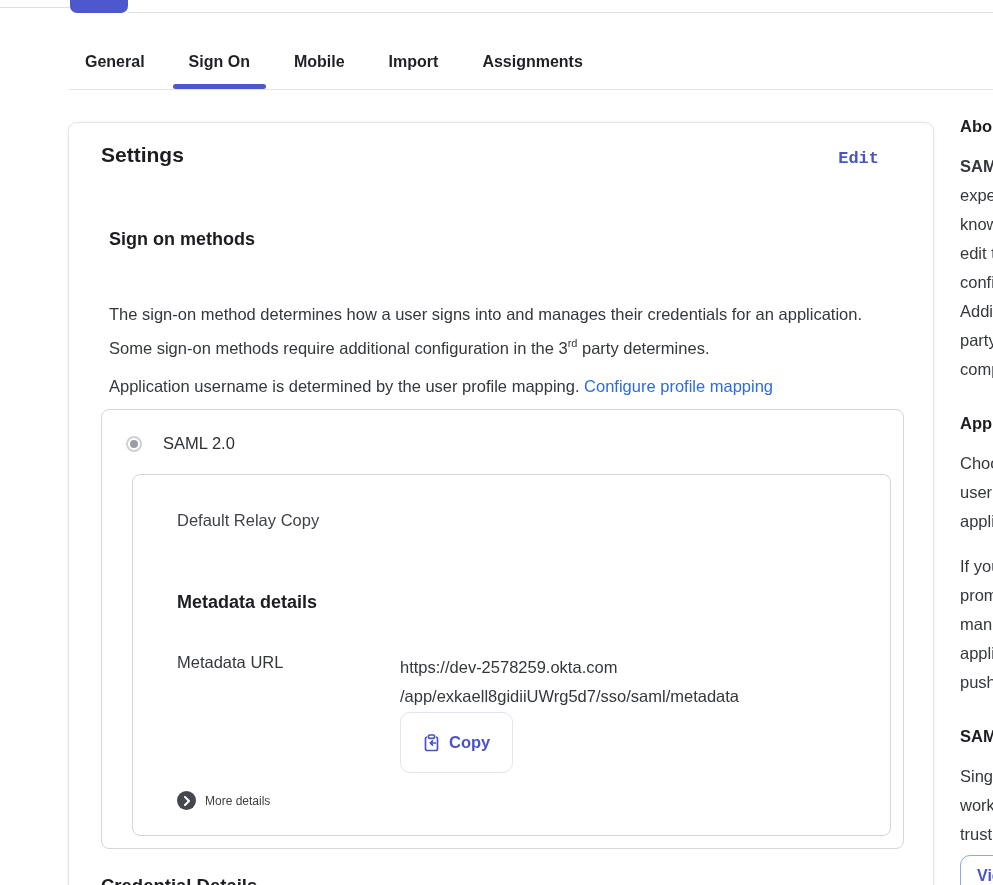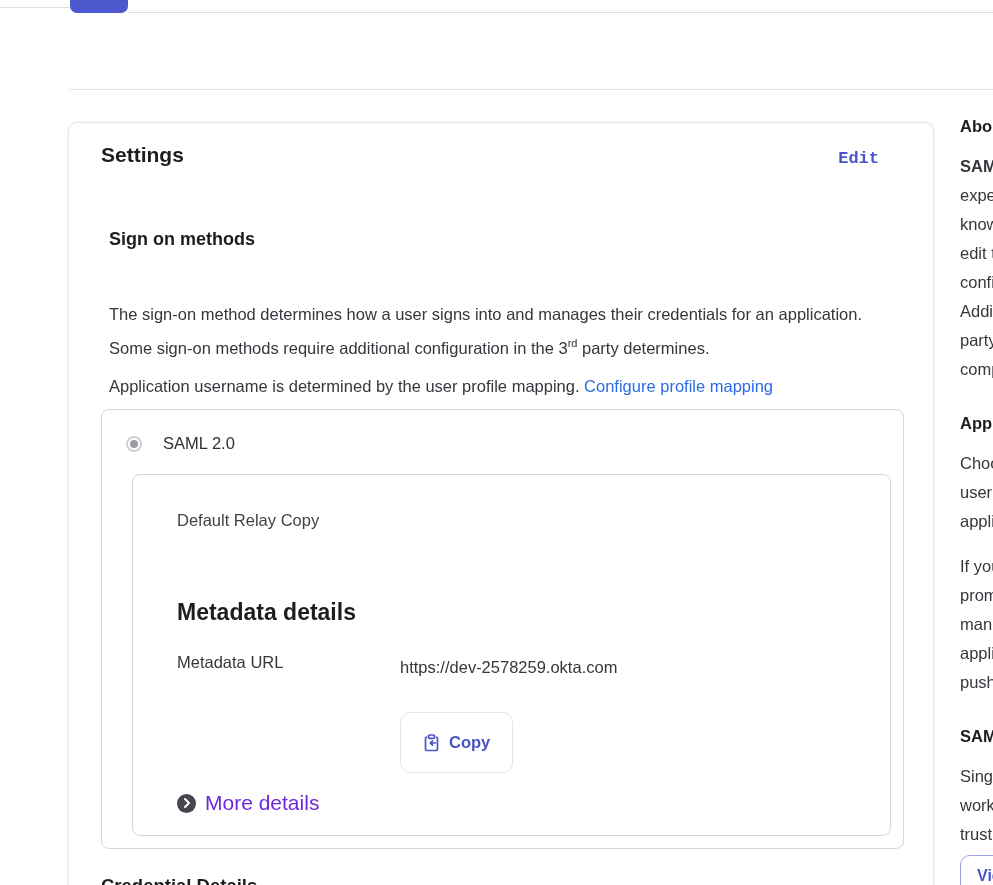--- a/index.html
+++ b/index.html
@@ -48,28 +48,28 @@
     border:1px solid var(--border-box);border-radius:8px;background:#fff;}
   .radio-row{position:absolute;left:24px;top:24px;display:flex;align-items:center;gap:21px;}
   .radio{width:16px;height:16px;border-radius:50%;border:2px solid #cfd0d5;background:#fff;
     display:flex;align-items:center;justify-content:center;}
   .radio .dot{width:8px;height:8px;border-radius:50%;background:#9c9da4;}
   .radio-label{font-size:16.5px;color:#2e3136;}
 
   .inner-box{position:absolute;left:30px;top:64px;width:759px;height:362px;
     border:1px solid var(--border-box);border-radius:8px;background:#fff;}
   .relay-label{position:absolute;left:44px;top:36px;font-size:16.5px;color:#3f4248;}
-  .metadata-heading{position:absolute;left:44px;top:124px;font-size:23px;font-weight:600;color:var(--heading);}
+  .metadata-heading{position:absolute;left:44px;top:117px;font-size:18px;font-weight:600;color:var(--heading);}
   .metadata-label{position:absolute;left:44px;top:178px;font-size:16.5px;color:var(--body-text);}
   .metadata-value{position:absolute;left:267px;top:178px;font-size:16.5px;line-height:29px;color:var(--body-text);}
   .copy-btn{position:absolute;left:267px;top:237px;display:inline-flex;align-items:center;gap:9px;
     padding:20px 22px;border:1px solid #e3e4ef;border-radius:10px;background:#fff;cursor:pointer;
     font-family:"Liberation Sans",sans-serif;font-size:16.5px;font-weight:600;color:#4a54c8;}
   .more-details{position:absolute;left:44px;top:316px;display:inline-flex;align-items:center;gap:9px;
-    font-size:21px;color:#6d28d9;cursor:pointer;}
+    font-size:12px;color:#404040;cursor:pointer;}
   .chev-circle{width:19px;height:19px;border-radius:50%;background:#45464e;
     display:flex;align-items:center;justify-content:center;}
 
   .credential-heading{position:absolute;left:32px;top:752px;font-size:18.5px;font-weight:700;color:var(--heading);}
 
   
   .sidebar{position:absolute;left:960px;top:117px;width:285px;}
   .sidebar h3{margin:0 0 0 0;font-size:16.5px;font-weight:700;color:var(--heading);}
   .sidebar p{margin:16px 0 0 0;font-size:16.5px;line-height:29px;color:var(--body-text);}
   .sidebar .gap-h{margin-top:30px;}
@@ -79,20 +79,27 @@
 </style>
 </head>
 <body>
 
 <div id="screen">
 
   <div class="hline hline-left"></div>
   <div class="blue-fragment"></div>
   <div class="hline hline-right"></div>
 
+  <ul class="tabs">
+    <li class="tab">General</li>
+    <li class="tab active">Sign On</li>
+    <li class="tab">Mobile</li>
+    <li class="tab">Import</li>
+    <li class="tab">Assignments</li>
+  </ul>
   <div class="tabbar-border"></div>
 
   <div class="card">
     <div class="card-title">Settings</div>
     <a class="edit-link">Edit</a>
 
     <div class="section-heading">Sign on methods</div>
 
     <p class="para1"><span>The sign-on method determines how a user signs into and manages their credentials for an application. Some sign-on methods require additional configuration in the 3</span><sup>rd</sup><span> party determines.</span></p>
 
@@ -105,21 +112,21 @@
           </span>
         <span class="radio-label">SAML 2.0</span>
       </div>
 
       <div class="inner-box">
         <div class="relay-label">Default Relay Copy</div>
 
         <div class="metadata-heading">Metadata details</div>
 
         <div class="metadata-label">Metadata URL</div>
-        <div class="metadata-value"><span>https://dev-2578259.okta.com</span><br></div>
+        <div class="metadata-value"><span>https://dev-2578259.okta.com</span><br><span>/app/exkaell8gidiiUWrg5d7/sso/saml/metadata</span></div>
 
         <button class="copy-btn">
           <span style="display:flex;">
             <svg width="17" height="18" viewBox="0 0 17 18" fill="none" stroke="#4a54c8" stroke-width="1.7" stroke-linecap="round" stroke-linejoin="round">
               <rect x="2.5" y="3" width="12" height="13.5" rx="1.8"></rect>
               <path d="M5.5 3 H11.5" stroke="#ffffff" stroke-width="3"></path>
               <rect x="5.5" y="1" width="6" height="3.4" rx="1.1"></rect>
               <path d="M12.5 9 H7.5 M9.5 6.8 L7.3 9 L9.5 11.2"></path>
             </svg>
           </span>

